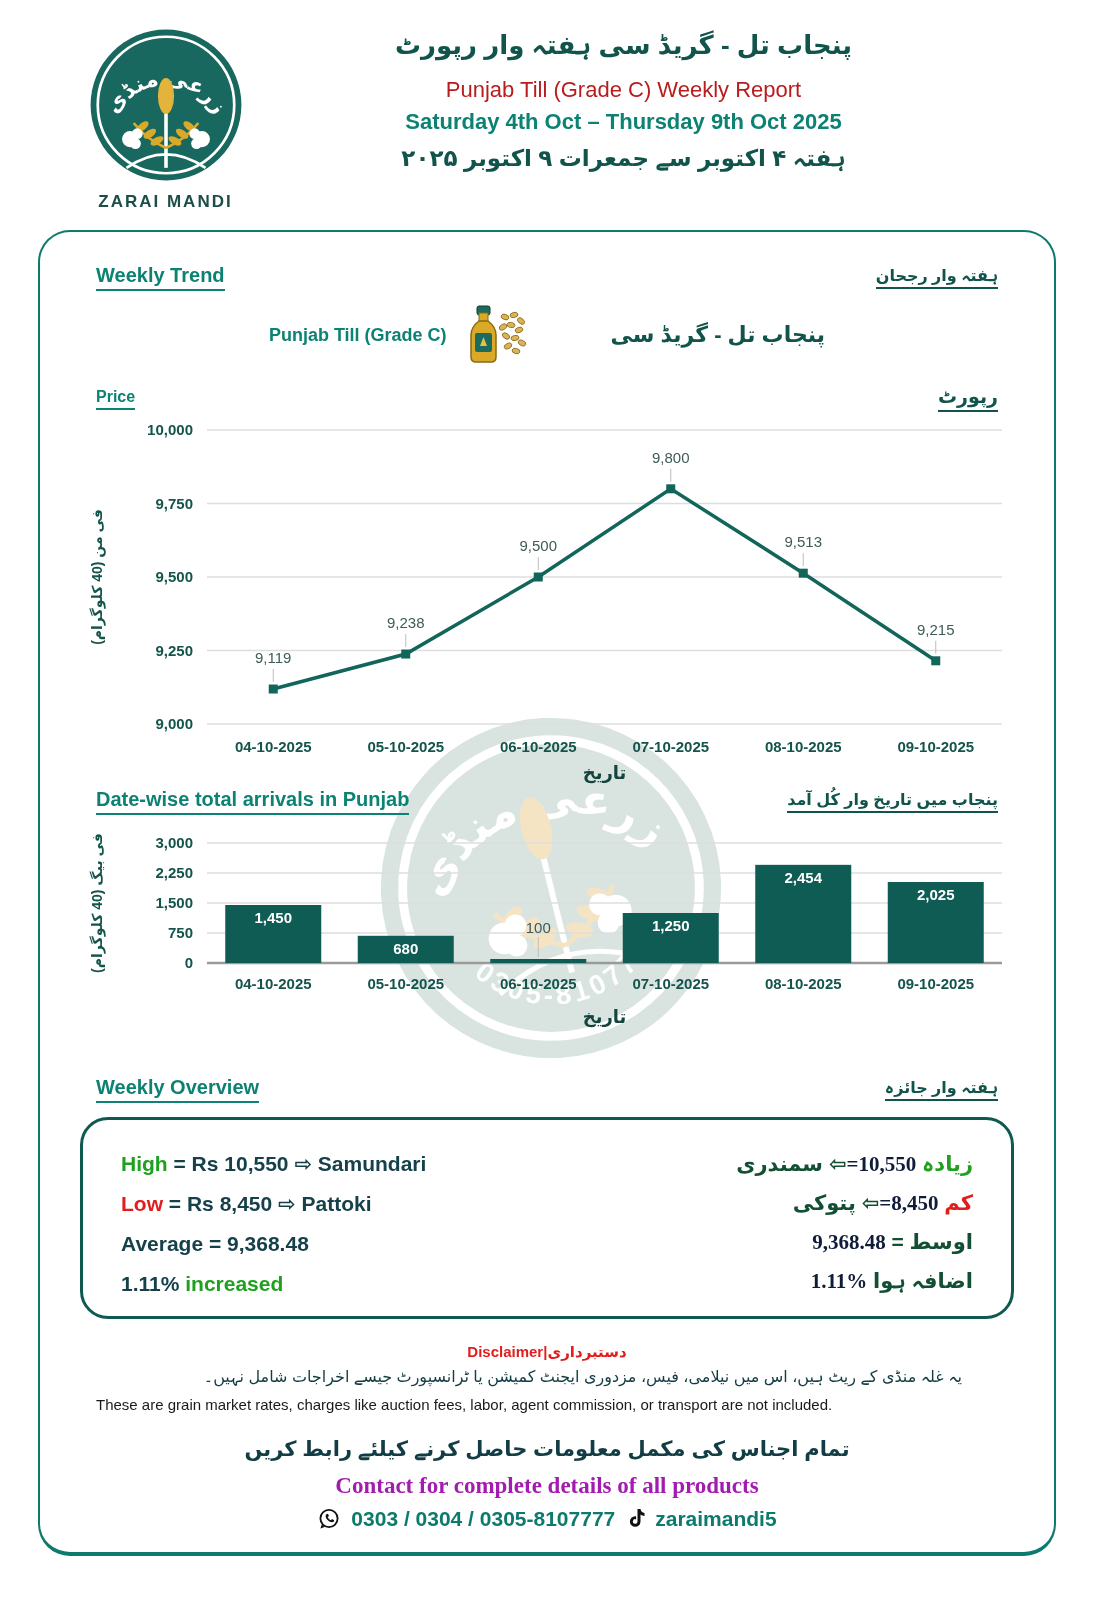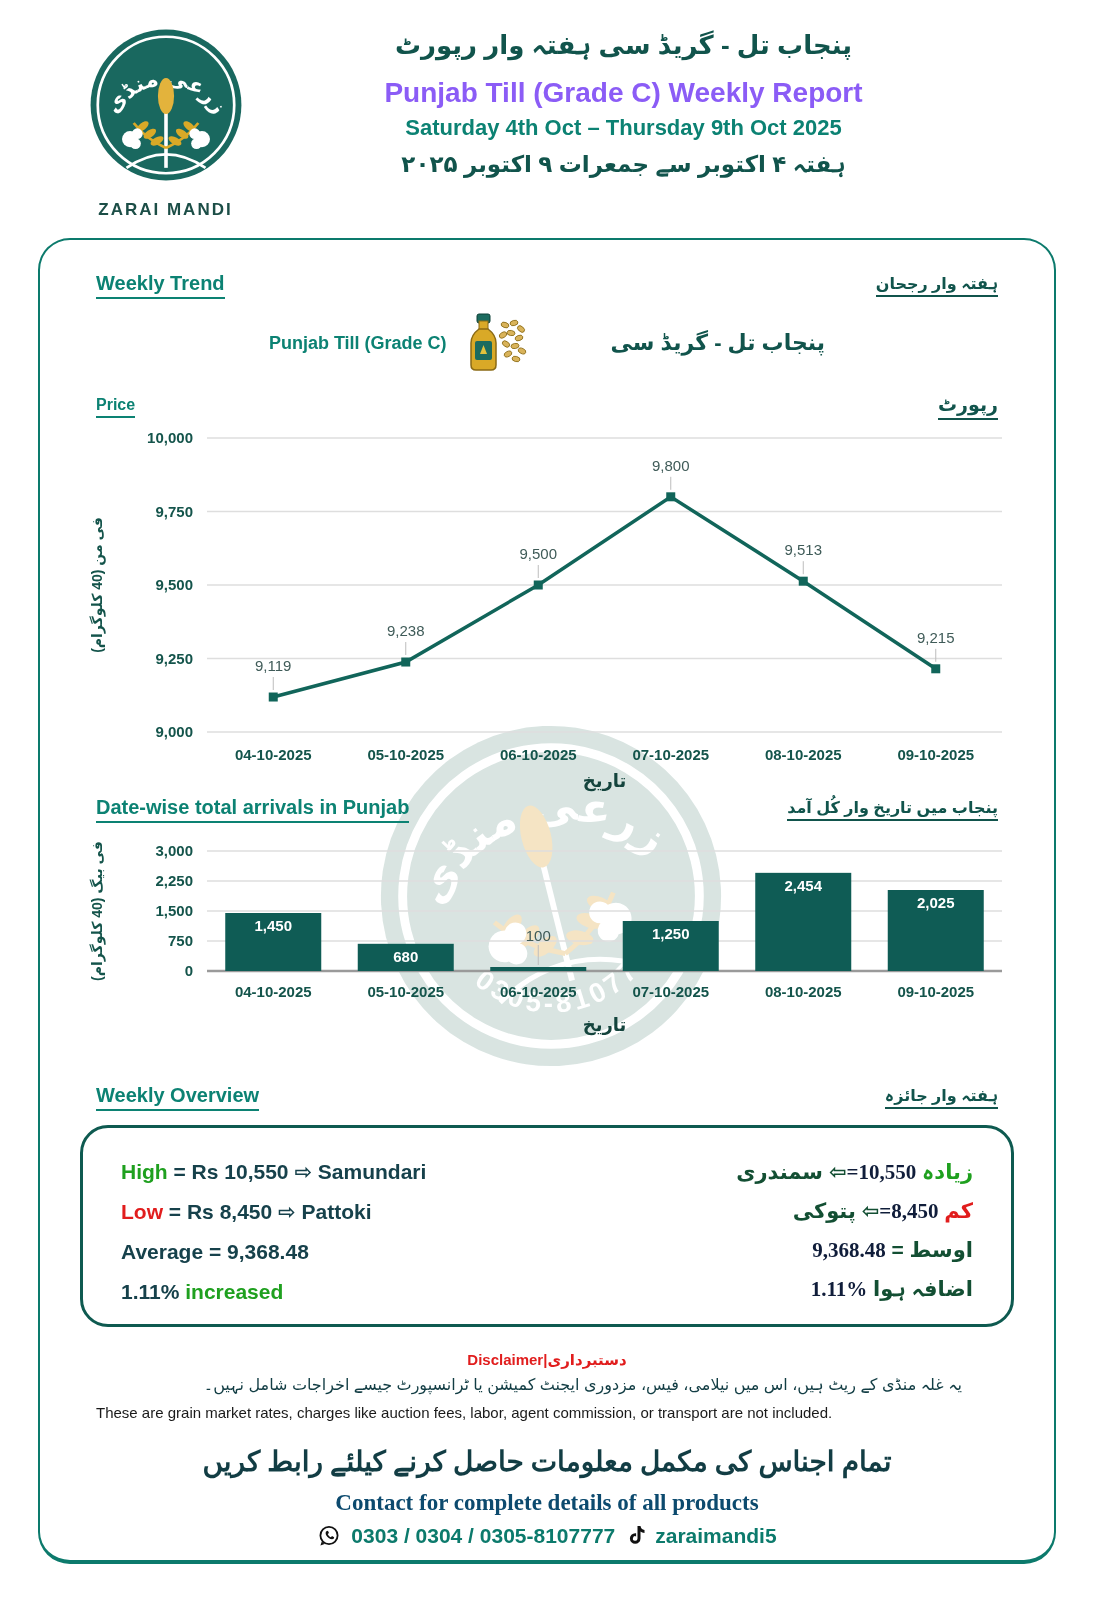--- a/index.html
+++ b/index.html
@@ -2,24 +2,24 @@
 <html><head>
 <meta charset="utf-8">
 <style>
   html,body{margin:0;padding:0;background:#ffffff;}
   body{width:1094px;font-family:"Liberation Sans","DejaVu Sans",sans-serif;}
   .page{position:relative;width:1094px;height:1600px;background:#fff;overflow:hidden;}
 
   
   .hdr{display:flex;align-items:flex-start;padding:26px 40px 4px 78px;}
   .logo-block{width:175px;text-align:center;flex:none;}
-  .logo-caption{margin-top:12px;font-size:17px;font-weight:bold;letter-spacing:2px;color:#1c4e47;}
+  .logo-caption{margin-top:4px;font-size:17px;font-weight:bold;letter-spacing:2px;color:#1c4e47;}
   .titles{flex:1;text-align:center;padding-top:4px;padding-right:60px;}
   .u-title{font-size:26px;font-weight:bold;color:#11544c;direction:rtl;}
-  .e-title{margin-top:16px;font-size:28px;font-weight:bold;color:#8b5cf6;}
+  .e-title{margin-top:16px;font-size:22px;font-weight:normal;color:#b91c1c;}
   .d-range{margin-top:6px;font-size:22px;font-weight:bold;color:#0c8273;}
   .u-date{margin-top:10px;font-size:23px;font-weight:bold;color:#11544c;direction:rtl;}
 
   
   .card{position:relative;margin:14px 38px 0;height:1326px;box-sizing:border-box;
         border:2.5px solid #0c7a6c;border-bottom-width:4px;border-radius:32px;
         padding-top:32px;overflow:hidden;background:transparent;}
   .z{position:relative;z-index:1;}
   .watermark{position:absolute;left:333px;top:478px;z-index:0;opacity:.95;}
 
@@ -54,22 +54,22 @@
   .grn{color:#1fa01f;}
   .red{color:#e11d1d;}
   .num{font-family:"Liberation Serif","DejaVu Serif",serif;color:#101d3a;}
 
   
   .disc{margin-top:24px;}
   .disc-title{text-align:center;color:#e11d1d;font-weight:bold;font-size:15px;}
   .disc-ur{direction:rtl;text-align:right;padding:6px 92px 0 56px;color:#123d44;font-size:16px;}
   .disc-en{text-align:left;padding:10px 56px 0;color:#1a1a1a;font-size:15px;}
   .contact{text-align:center;margin-top:24px;}
-  .c-ur{font-size:28px;font-weight:bold;color:#123d44;direction:rtl;font-family:Liberation Serif, serif;}
-  .c-en{margin-top:12px;font-family:"Liberation Serif","DejaVu Serif",serif;font-weight:bold;font-size:23px;color:#0c4a6e;}
+  .c-ur{font-size:21px;font-weight:bold;color:#123d44;direction:rtl;}
+  .c-en{margin-top:12px;font-family:"Liberation Serif","DejaVu Serif",serif;font-weight:bold;font-size:23px;color:#a21caf;}
   .c-row{margin-top:8px;display:flex;justify-content:center;align-items:center;gap:10px;
          font-size:21px;font-weight:bold;color:#0c7a6c;}
   .c-row svg{display:block;}
 </style>
 </head>
 <body>
 
 <div class="page">
 
   <div class="hdr">

